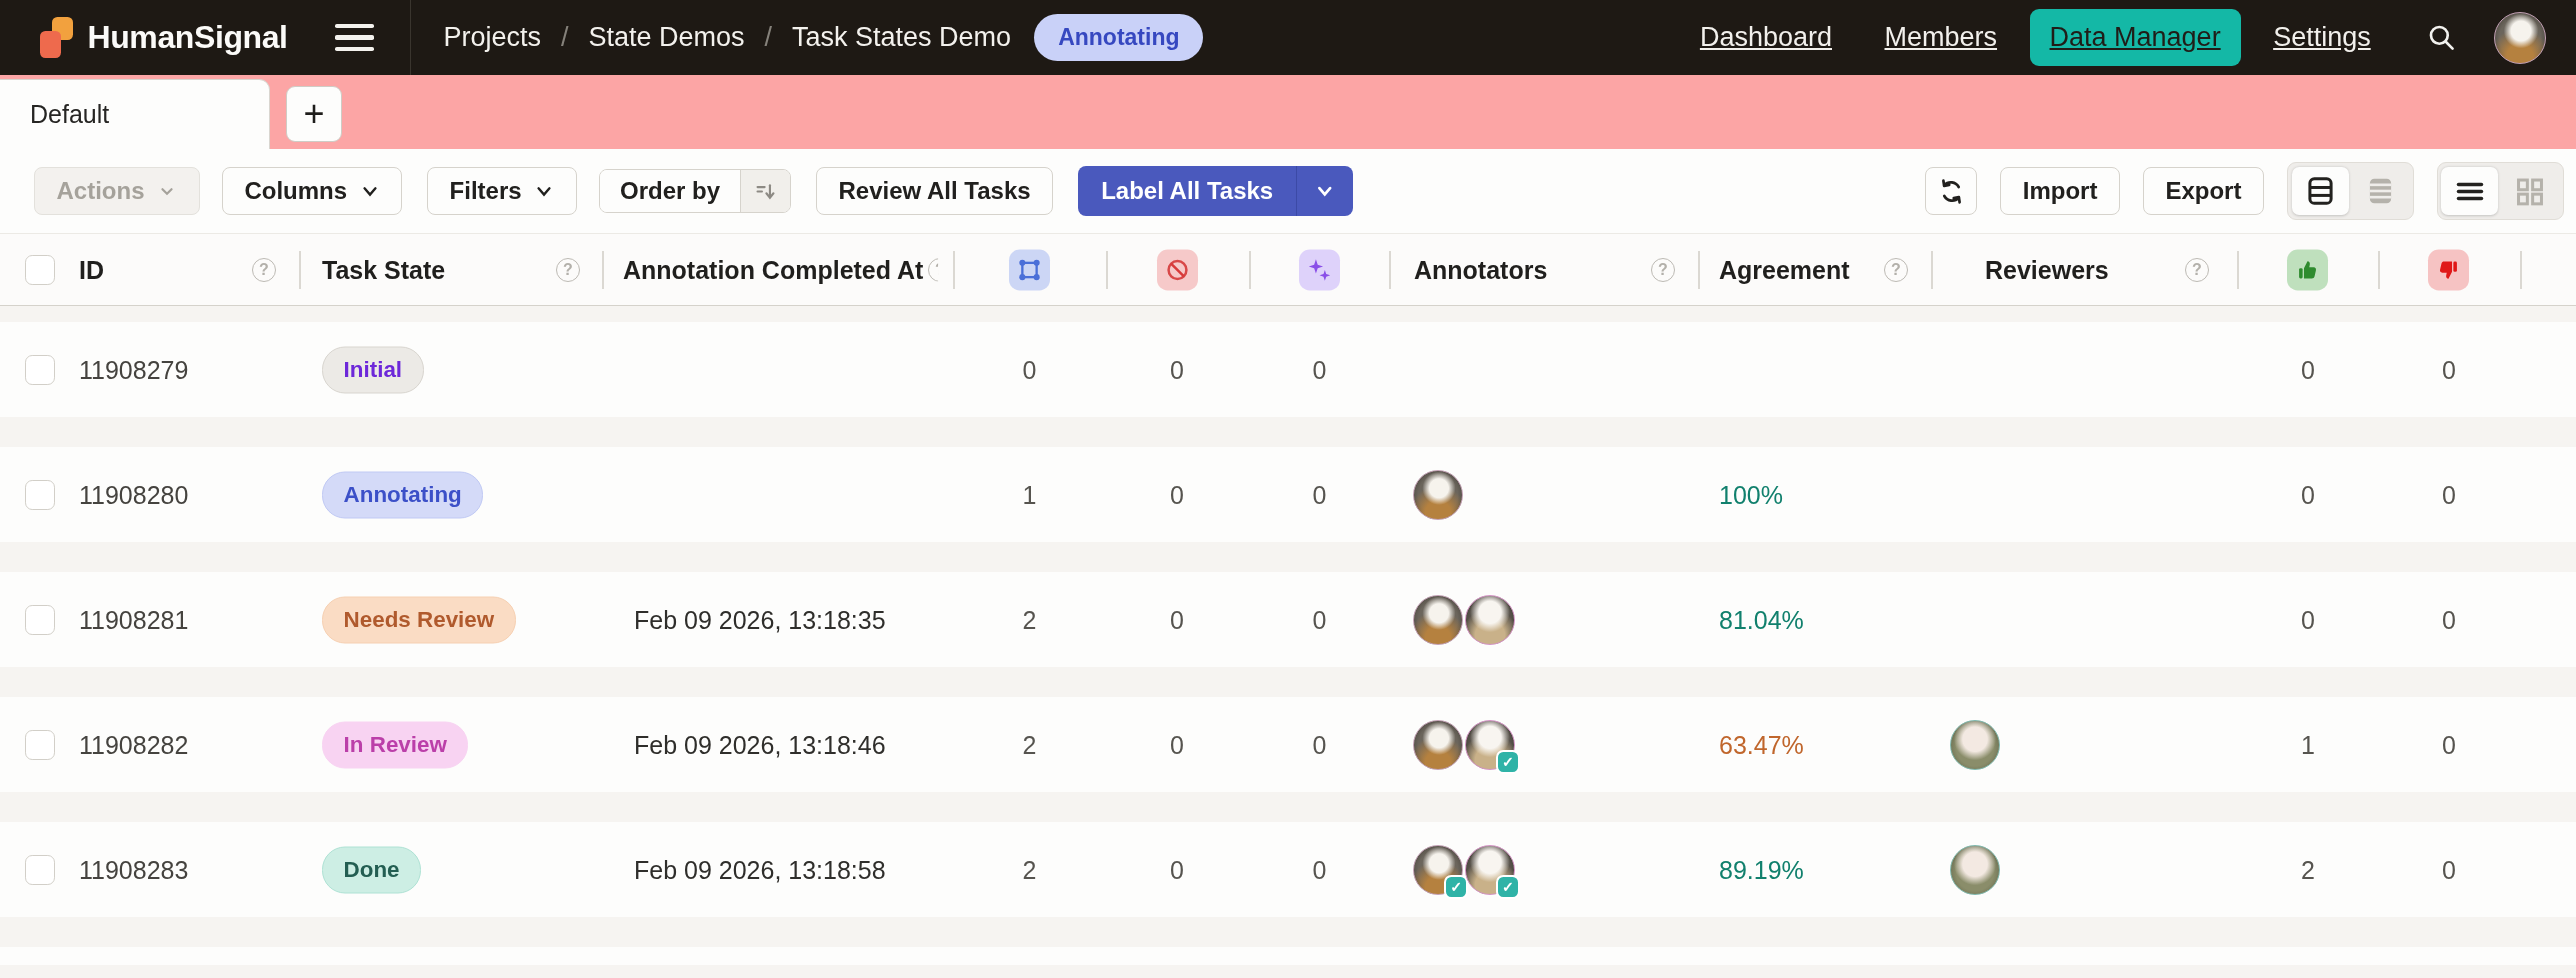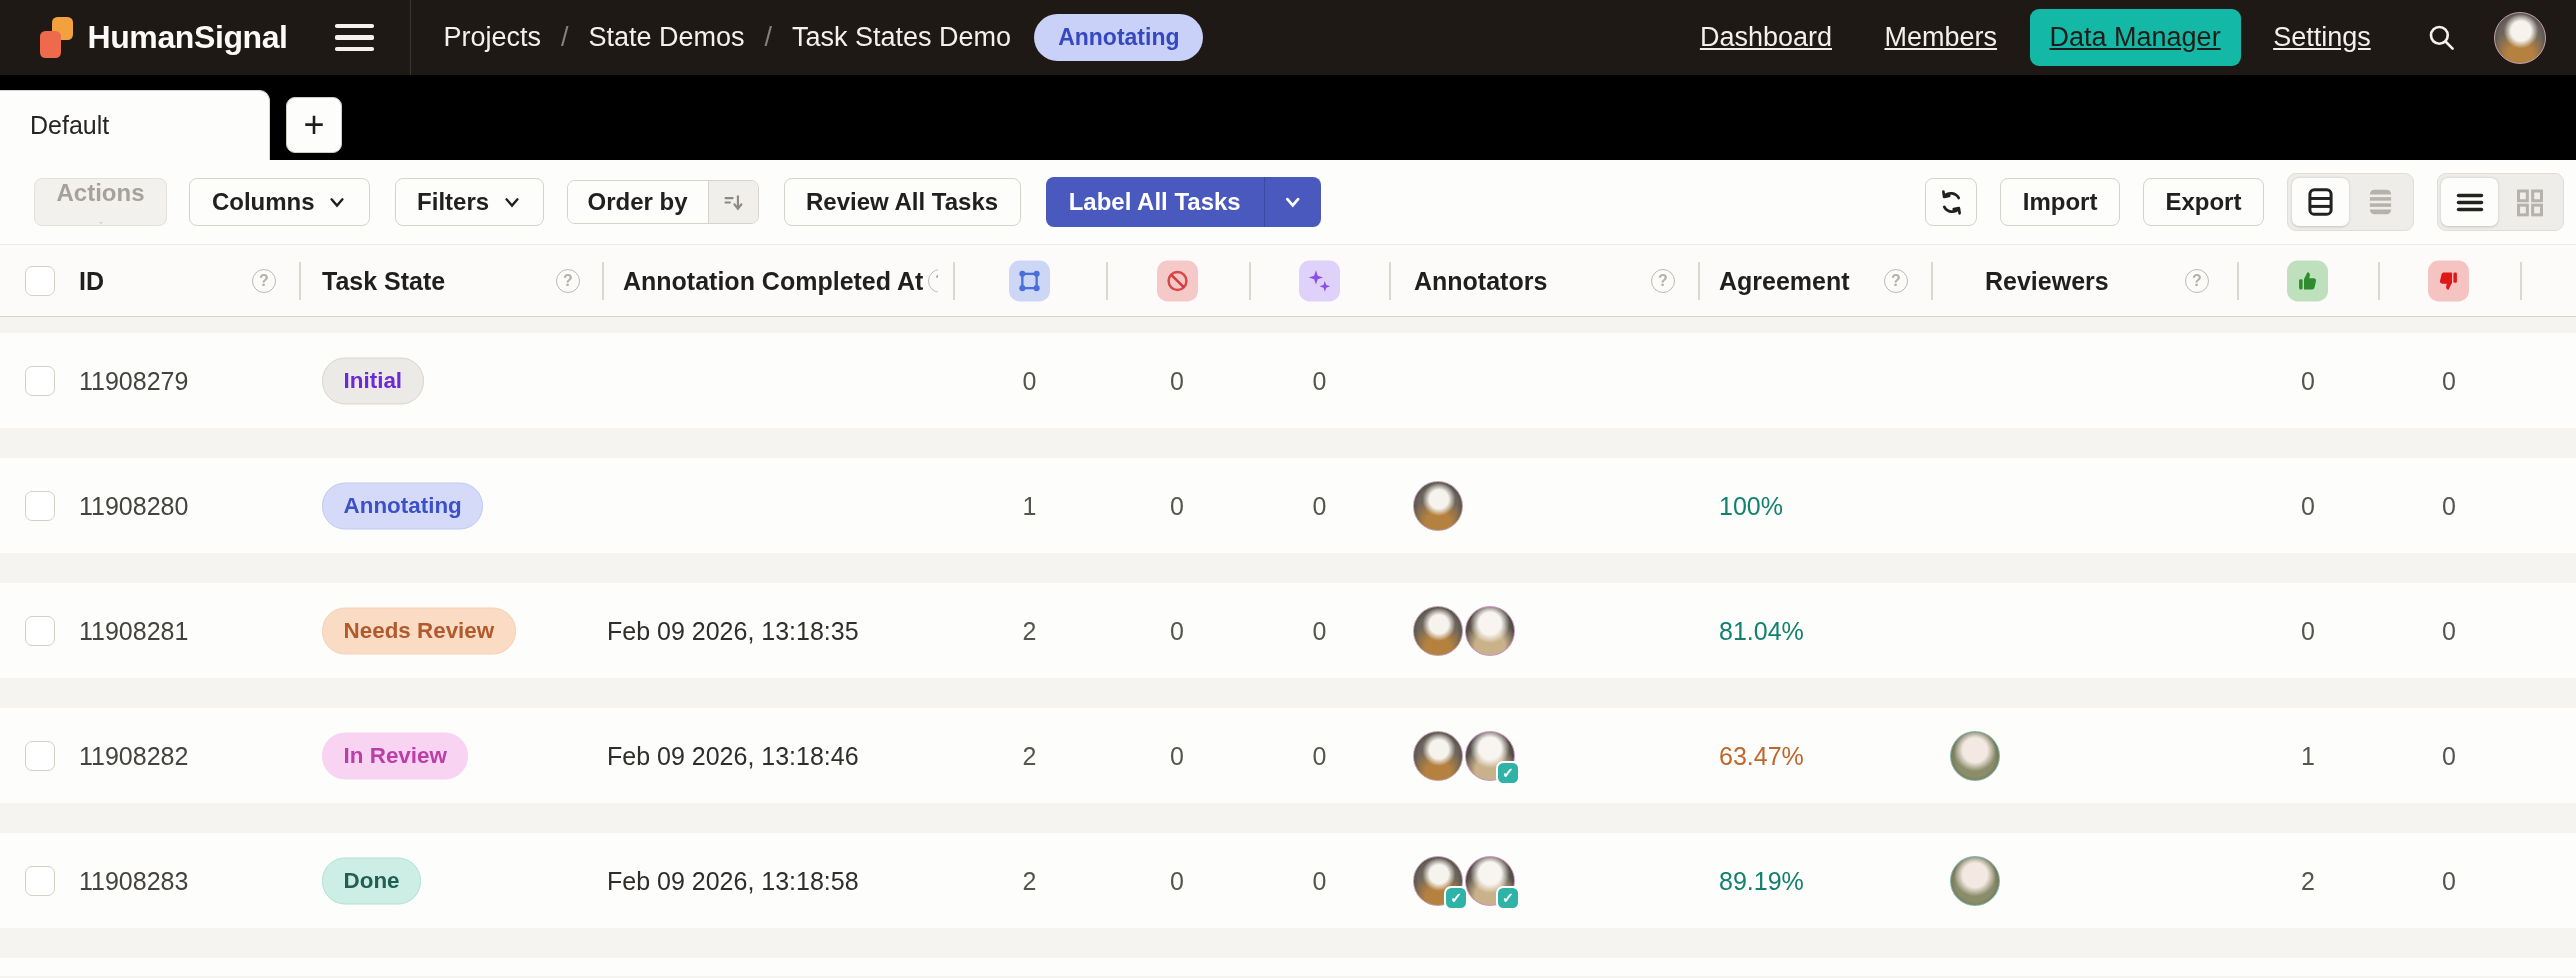--- a/index.html
+++ b/index.html
@@ -43,37 +43,37 @@
     background:
       radial-gradient(circle at 50% 34%, #f8f5f0 0 28%, rgba(0,0,0,0) 50%),
       radial-gradient(circle at 50% 82%, #c9b189 0 32%, rgba(0,0,0,0) 60%),
       radial-gradient(circle at 50% 50%, #57524a 0 62%, #2e2a25 100%); }
   .possum.vc { border-color:#7fb8ad;
     background:
       radial-gradient(circle at 50% 38%, #f3e9e2 0 32%, rgba(0,0,0,0) 55%),
       radial-gradient(circle at 50% 55%, #8a8d6a 0 52%, #4c503a 100%); }
 
   
-  .tabbar { height:85px; background:#000000; display:flex; align-items:flex-end;
+  .tabbar { height:74px; background:#fca5a5; display:flex; align-items:flex-end;
     border-bottom:0; position:relative; }
   .tab { width:270px; height:70px; background:#fdfdfc; border:0.9px solid #d9d6d0;
     border-bottom:none; border-left:none; border-radius:0 10.7px 0 0; display:flex;
     align-items:center; padding-left:30px; font-size:25px; color:#27262 4;
     color:#262523; cursor:pointer; }
   .tab-add { width:56px; height:56px; margin:0 0 7.2px 16px; background:#fdfdfc;
     border:1.8px solid #cfccc5; border-radius:9px; display:flex; align-items:center;
     justify-content:center; font-size:36px; font-weight:300; color:#1e1d1b; cursor:pointer; }
 
   
   .content { background:#fdfdfc; }
   .toolbar { display:flex; align-items:center; padding:18px 12.5px 18px 34px; height:84px; }
   .btn { height:48px; display:inline-flex; align-items:center; gap:12.5px; background:#fdfdfc;
     border:1.8px solid #d6d3cc; border-radius:8px; padding:0 21.5px; font-size:24px;
     font-weight:600; color:#21201e; cursor:pointer; white-space:nowrap; }
-  .btn.disabled { background:#f3f1ee; border-color:#e3e1dc; color:#a5a29b;flex-direction:column; }
+  .btn.disabled { background:#f3f1ee; border-color:#e3e1dc; color:#a5a29b; }
   .chev { width:20px; height:20px; }
   .gap25 { width:22.4px; } .gap28 { width:25px; }
   .btn-split { display:inline-flex; height:44px; border:1.8px solid #d6d3cc; border-radius:8px;
     overflow:hidden; cursor:pointer; }
   .btn-split .seg-main { display:flex; align-items:center; padding:0 20px; font-size:24px;
     font-weight:600; color:#21201e; background:#fdfdfc; }
   .btn-split .seg-icon { width:50px; display:flex; align-items:center; justify-content:center;
     background:#f1efeb; border-left:1.8px solid #d6d3cc; }
   .btn-primary-split { display:inline-flex; height:50px; border-radius:8px; overflow:hidden;
     background:#4a59bd; cursor:pointer; }
@@ -127,21 +127,21 @@
   .agree.teal { color:#11806d; } .agree.orange { color:#c0662c; }
   .avatars { display:flex; }
   .avatar { width:50px; height:50px; position:relative; flex:0 0 auto; margin-right:1.8px; }
   .badge-check { position:absolute; right:-6.3px; bottom:-5.4px; width:24px; height:24px;
     background:#2fb3a7; border:2.7px solid #fff; border-radius:7.2px; color:#fff; font-size:14.3px;
     font-weight:700; display:flex; align-items:center; justify-content:center; }
 
   
   .x-check { left:25px; } .x-id { left:79px; } .x-idhelp { left:252px; }
   .x-state { left:322px; } .x-sthelp { left:556px; }
-  .x-datehdr { left:623px; } .x-date { left:607px; } .x-datehelp { left:928px; }
+  .x-datehdr { left:623px; } .x-date { left:634px; } .x-datehelp { left:928px; }
   .x-c1 { left:953px; width:153px; } .x-c2 { left:1106px; width:142px; }
   .x-c3 { left:1249px; width:141px; }
   .x-annot { left:1414px; } .x-annothelp { left:1651px; }
   .x-agree { left:1719px; } .x-agreehelp { left:1884px; }
   .x-review { left:1985px; } .x-reviewhelp { left:2185px; }
   .x-acc { left:2237px; width:142px; } .x-rej { left:2378px; width:142px; }
 </style>
 </head>
 <body>
 

